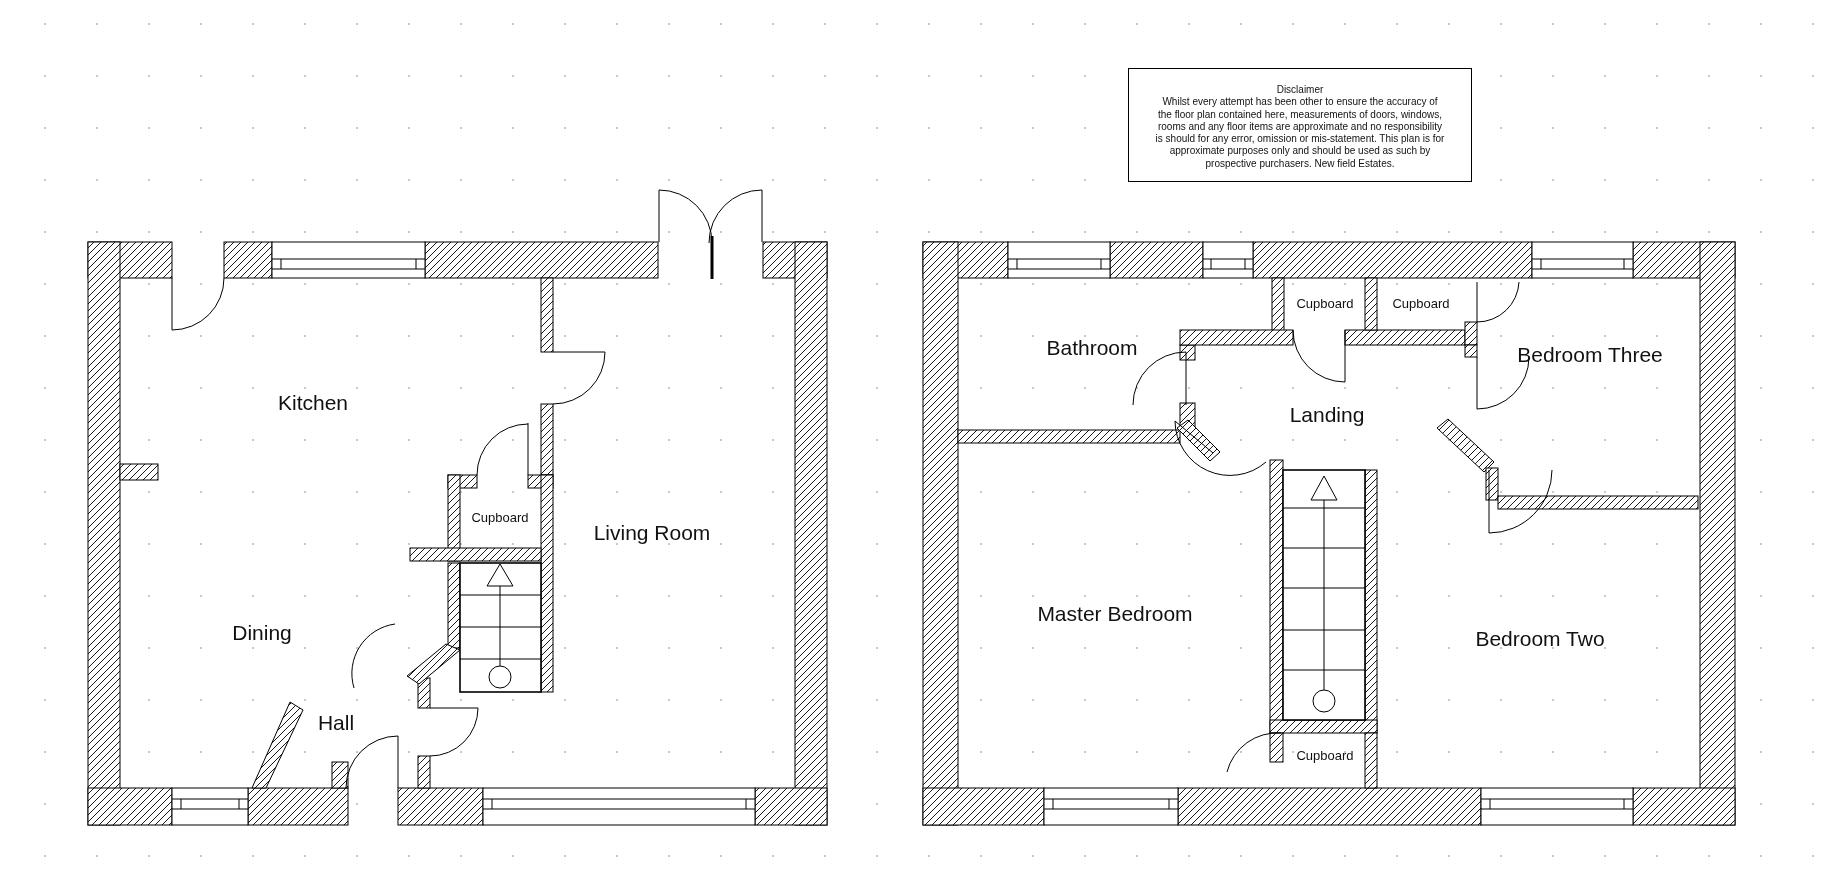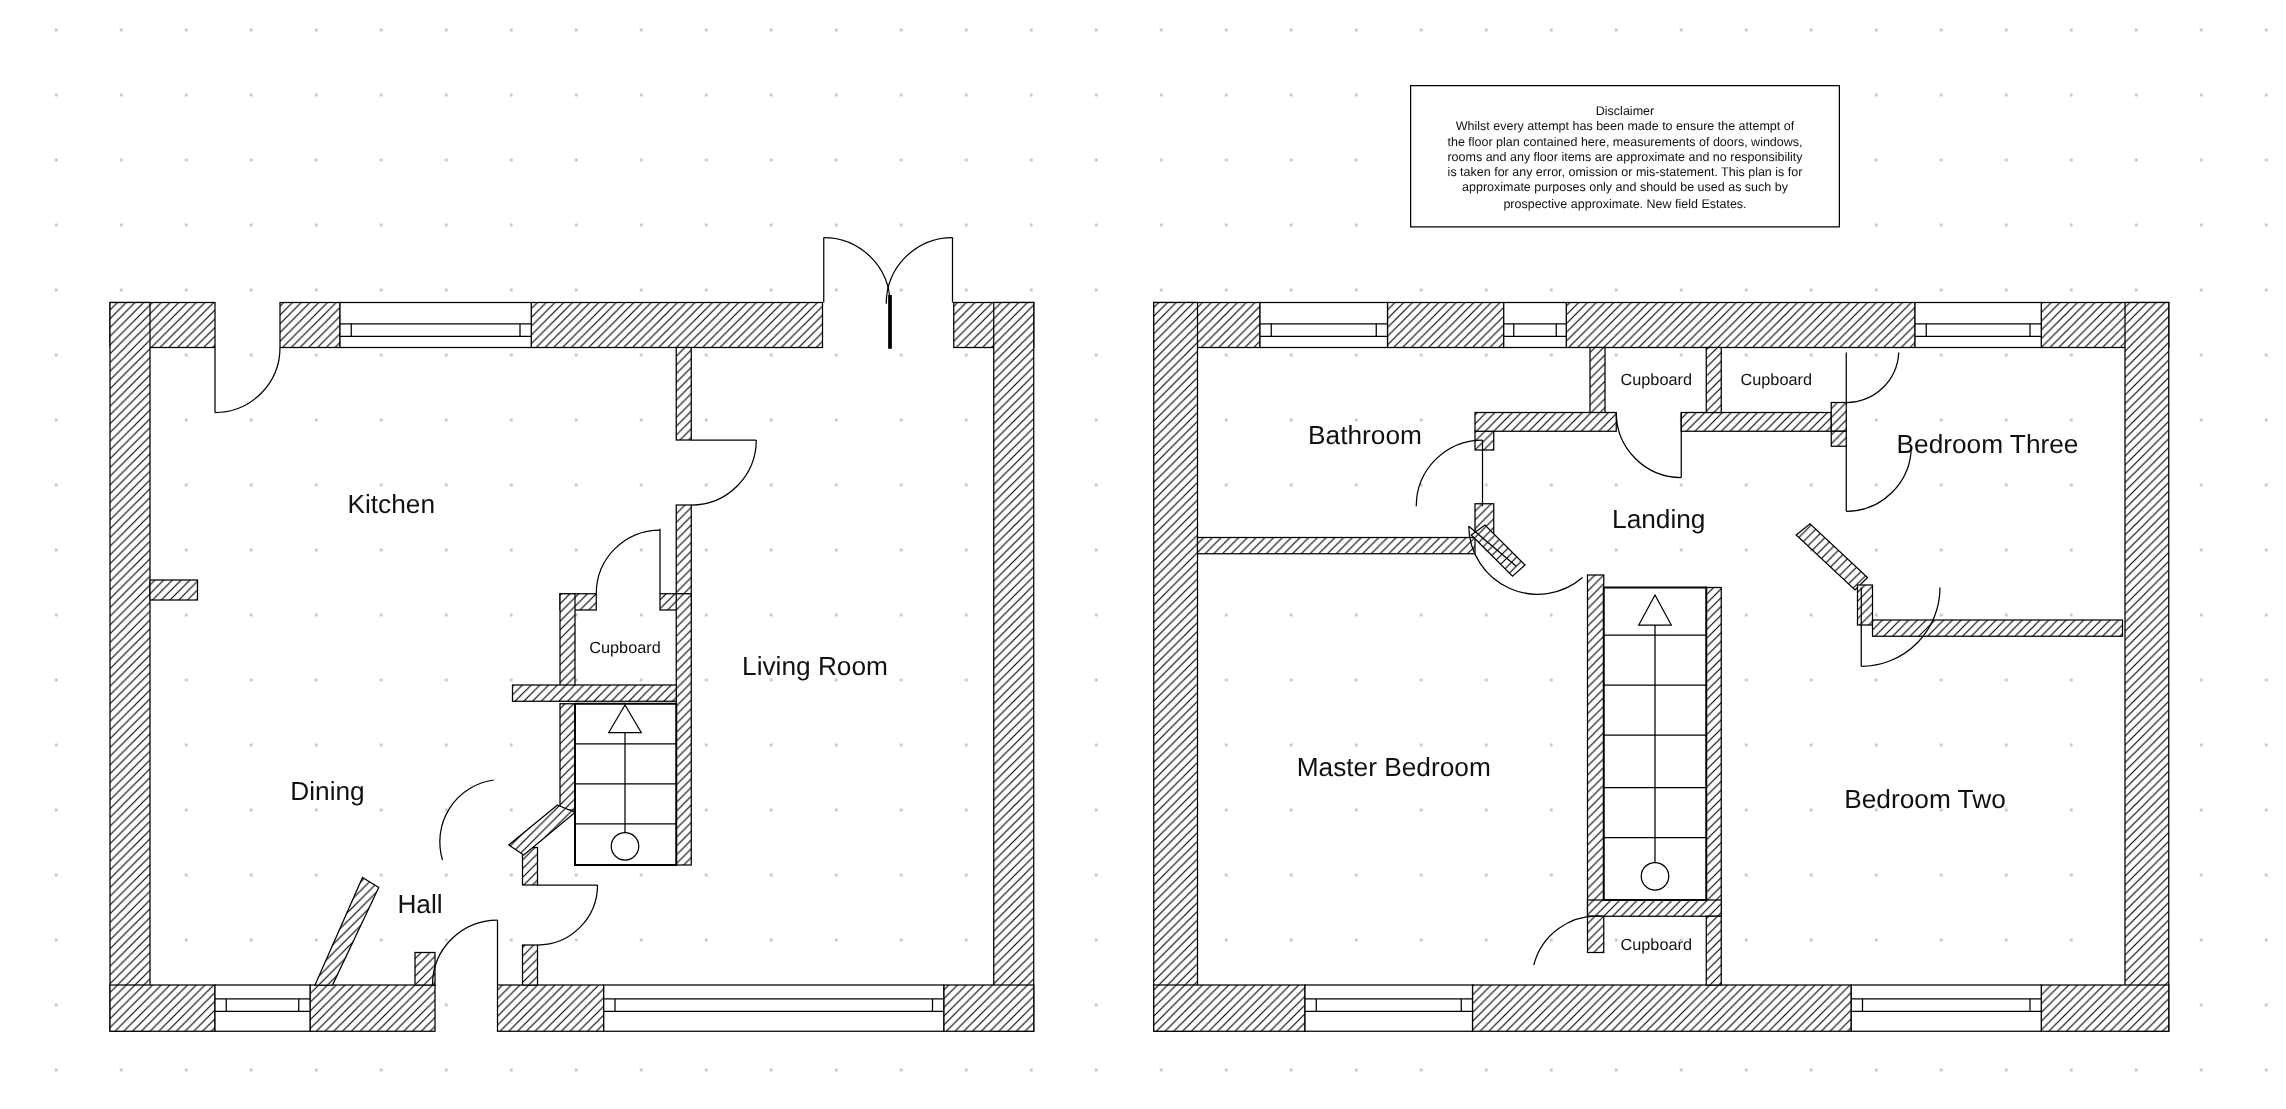--- a/index.html
+++ b/index.html
@@ -270,20 +270,20 @@
     <text class="room-label" x="1115" y="621">Master Bedroom</text>
     <text class="room-label" x="1540" y="646">Bedroom Two</text>
     <text class="cup-label" x="1325" y="308">Cupboard</text>
     <text class="cup-label" x="1421" y="308">Cupboard</text>
     <text class="cup-label" x="1325" y="760">Cupboard</text>
   </g>
 </svg>
 
 <div id="disclaimer">
   <div>Disclaimer</div>
-  <div>Whilst every attempt has been made to ensure the attempt of</div>
+  <div>Whilst every attempt has been other to ensure the accuracy of</div>
   <div>the floor plan contained here, measurements of doors, windows,</div>
   <div>rooms and any floor items are approximate and no responsibility</div>
-  <div>is taken for any error, omission or mis-statement. This plan is for</div>
+  <div>is should for any error, omission or mis-statement. This plan is for</div>
   <div>approximate purposes only and should be used as such by</div>
-  <div>prospective approximate. New field Estates.</div>
+  <div>prospective purchasers. New field Estates.</div>
 </div>
 </div>
 
 </body></html>

